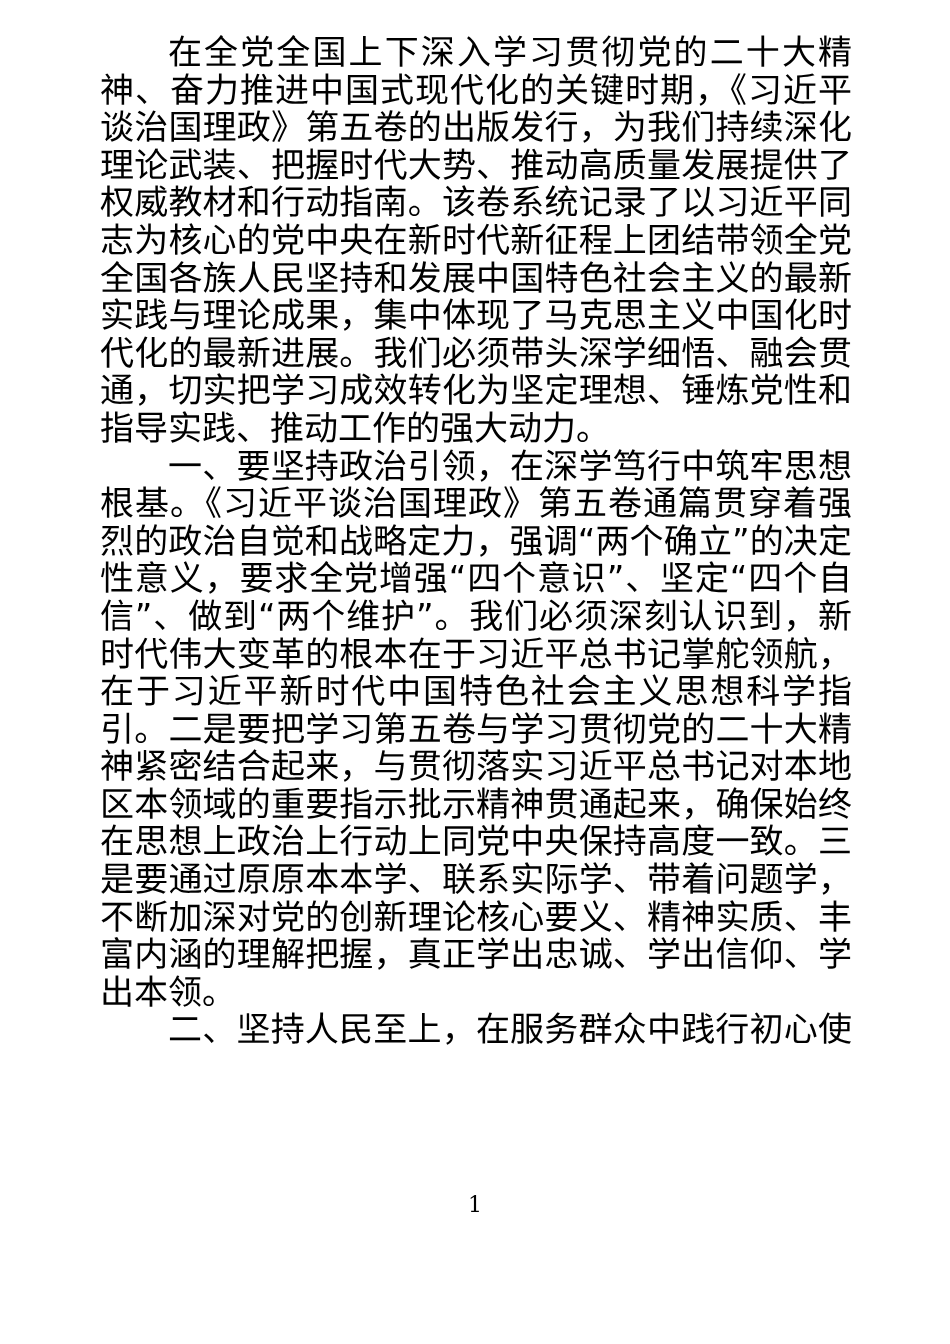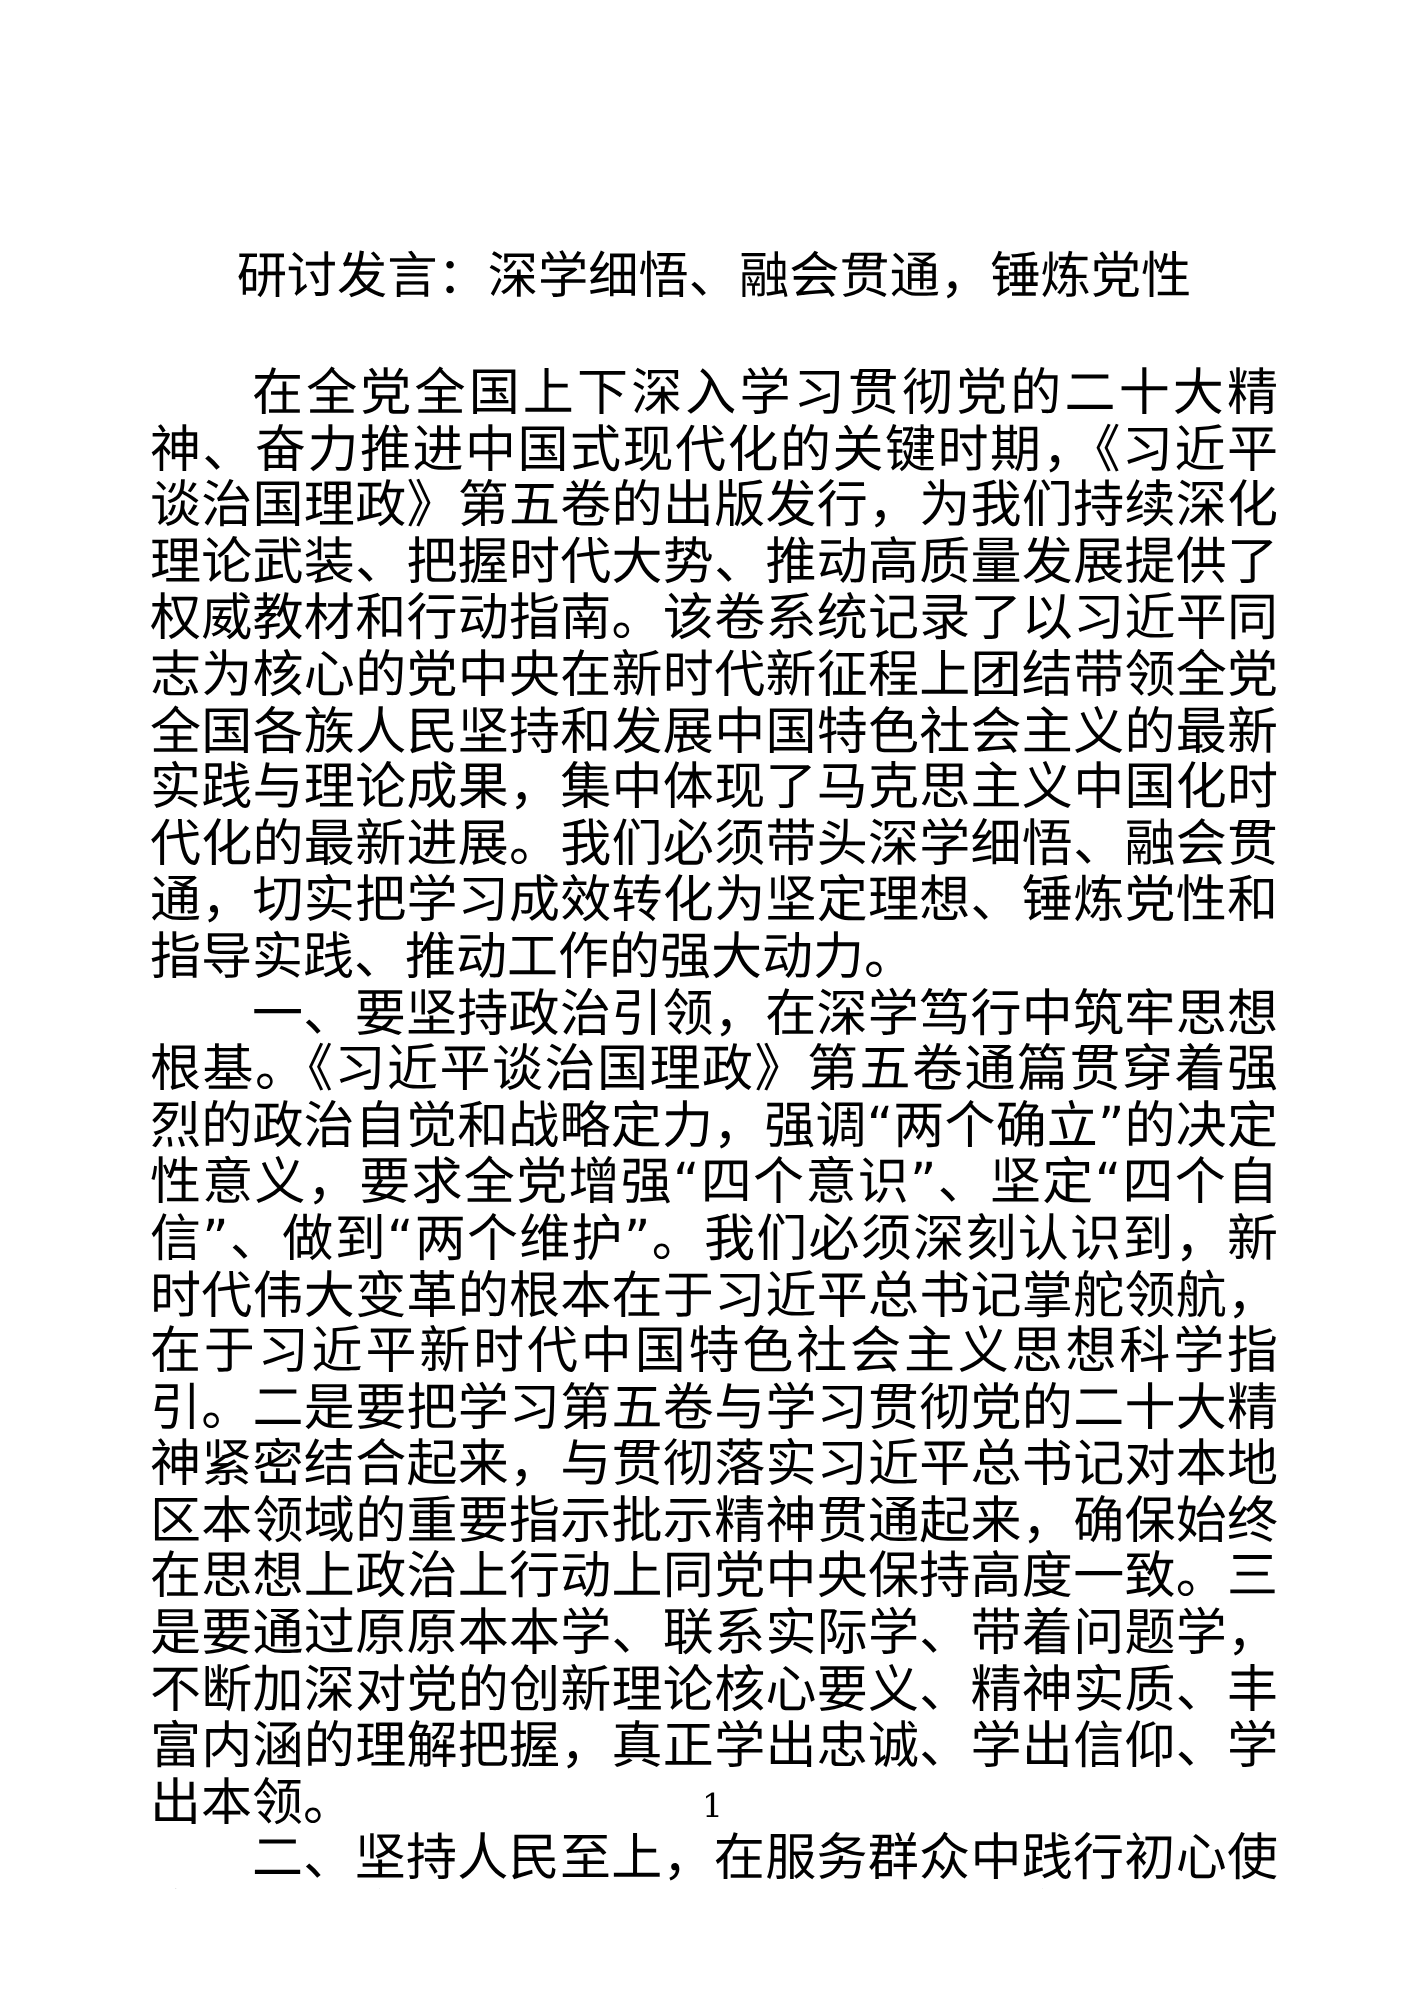--- a/index.html
+++ b/index.html
@@ -80,21 +80,20 @@
     color: #000000;
   }
 </style>
 </head>
 <body>
 
 <div class="page">
 
   <div class="content">
 
-    <h1 class="doc-title">研讨发言：深学细悟、融会贯通，锤炼党性</h1>
 
     <div class="body-text">
       <p class="para">在全党全国上下深入学习贯彻党的二十大精神、奋力推进中国式现代化的关键时期，《习近平谈治国理政》第五卷的出版发行，为我们持续深化理论武装、把握时代大势、推动高质量发展提供了权威教材和行动指南。该卷系统记录了以习近平同志为核心的党中央在新时代新征程上团结带领全党全国各族人民坚持和发展中国特色社会主义的最新实践与理论成果，集中体现了马克思主义中国化时代化的最新进展。我们必须带头深学细悟、融会贯通，切实把学习成效转化为坚定理想、锤炼党性和指导实践、推动工作的强大动力。</p>
       <p class="para">一、要坚持政治引领，在深学笃行中筑牢思想根基。《习近平谈治国理政》第五卷通篇贯穿着强烈的政治自觉和战略定力，强调“两个确立”的决定性意义，要求全党增强“四个意识”、坚定“四个自信”、做到“两个维护”。我们必须深刻认识到，新时代伟大变革的根本在于习近平总书记掌舵领航，在于习近平新时代中国特色社会主义思想科学指引。二是要把学习第五卷与学习贯彻党的二十大精神紧密结合起来，与贯彻落实习近平总书记对本地区本领域的重要指示批示精神贯通起来，确保始终在思想上政治上行动上同党中央保持高度一致。三是要通过原原本本学、联系实际学、带着问题学，不断加深对党的创新理论核心要义、精神实质、丰富内涵的理解把握，真正学出忠诚、学出信仰、学出本领。</p>
       <p class="para clipped">二、坚持人民至上，在服务群众中践行初心使命。人民立场是中国共产党的根本政治立场。</p>
     </div>
 
   </div>
 
   <div class="page-number">1</div>

